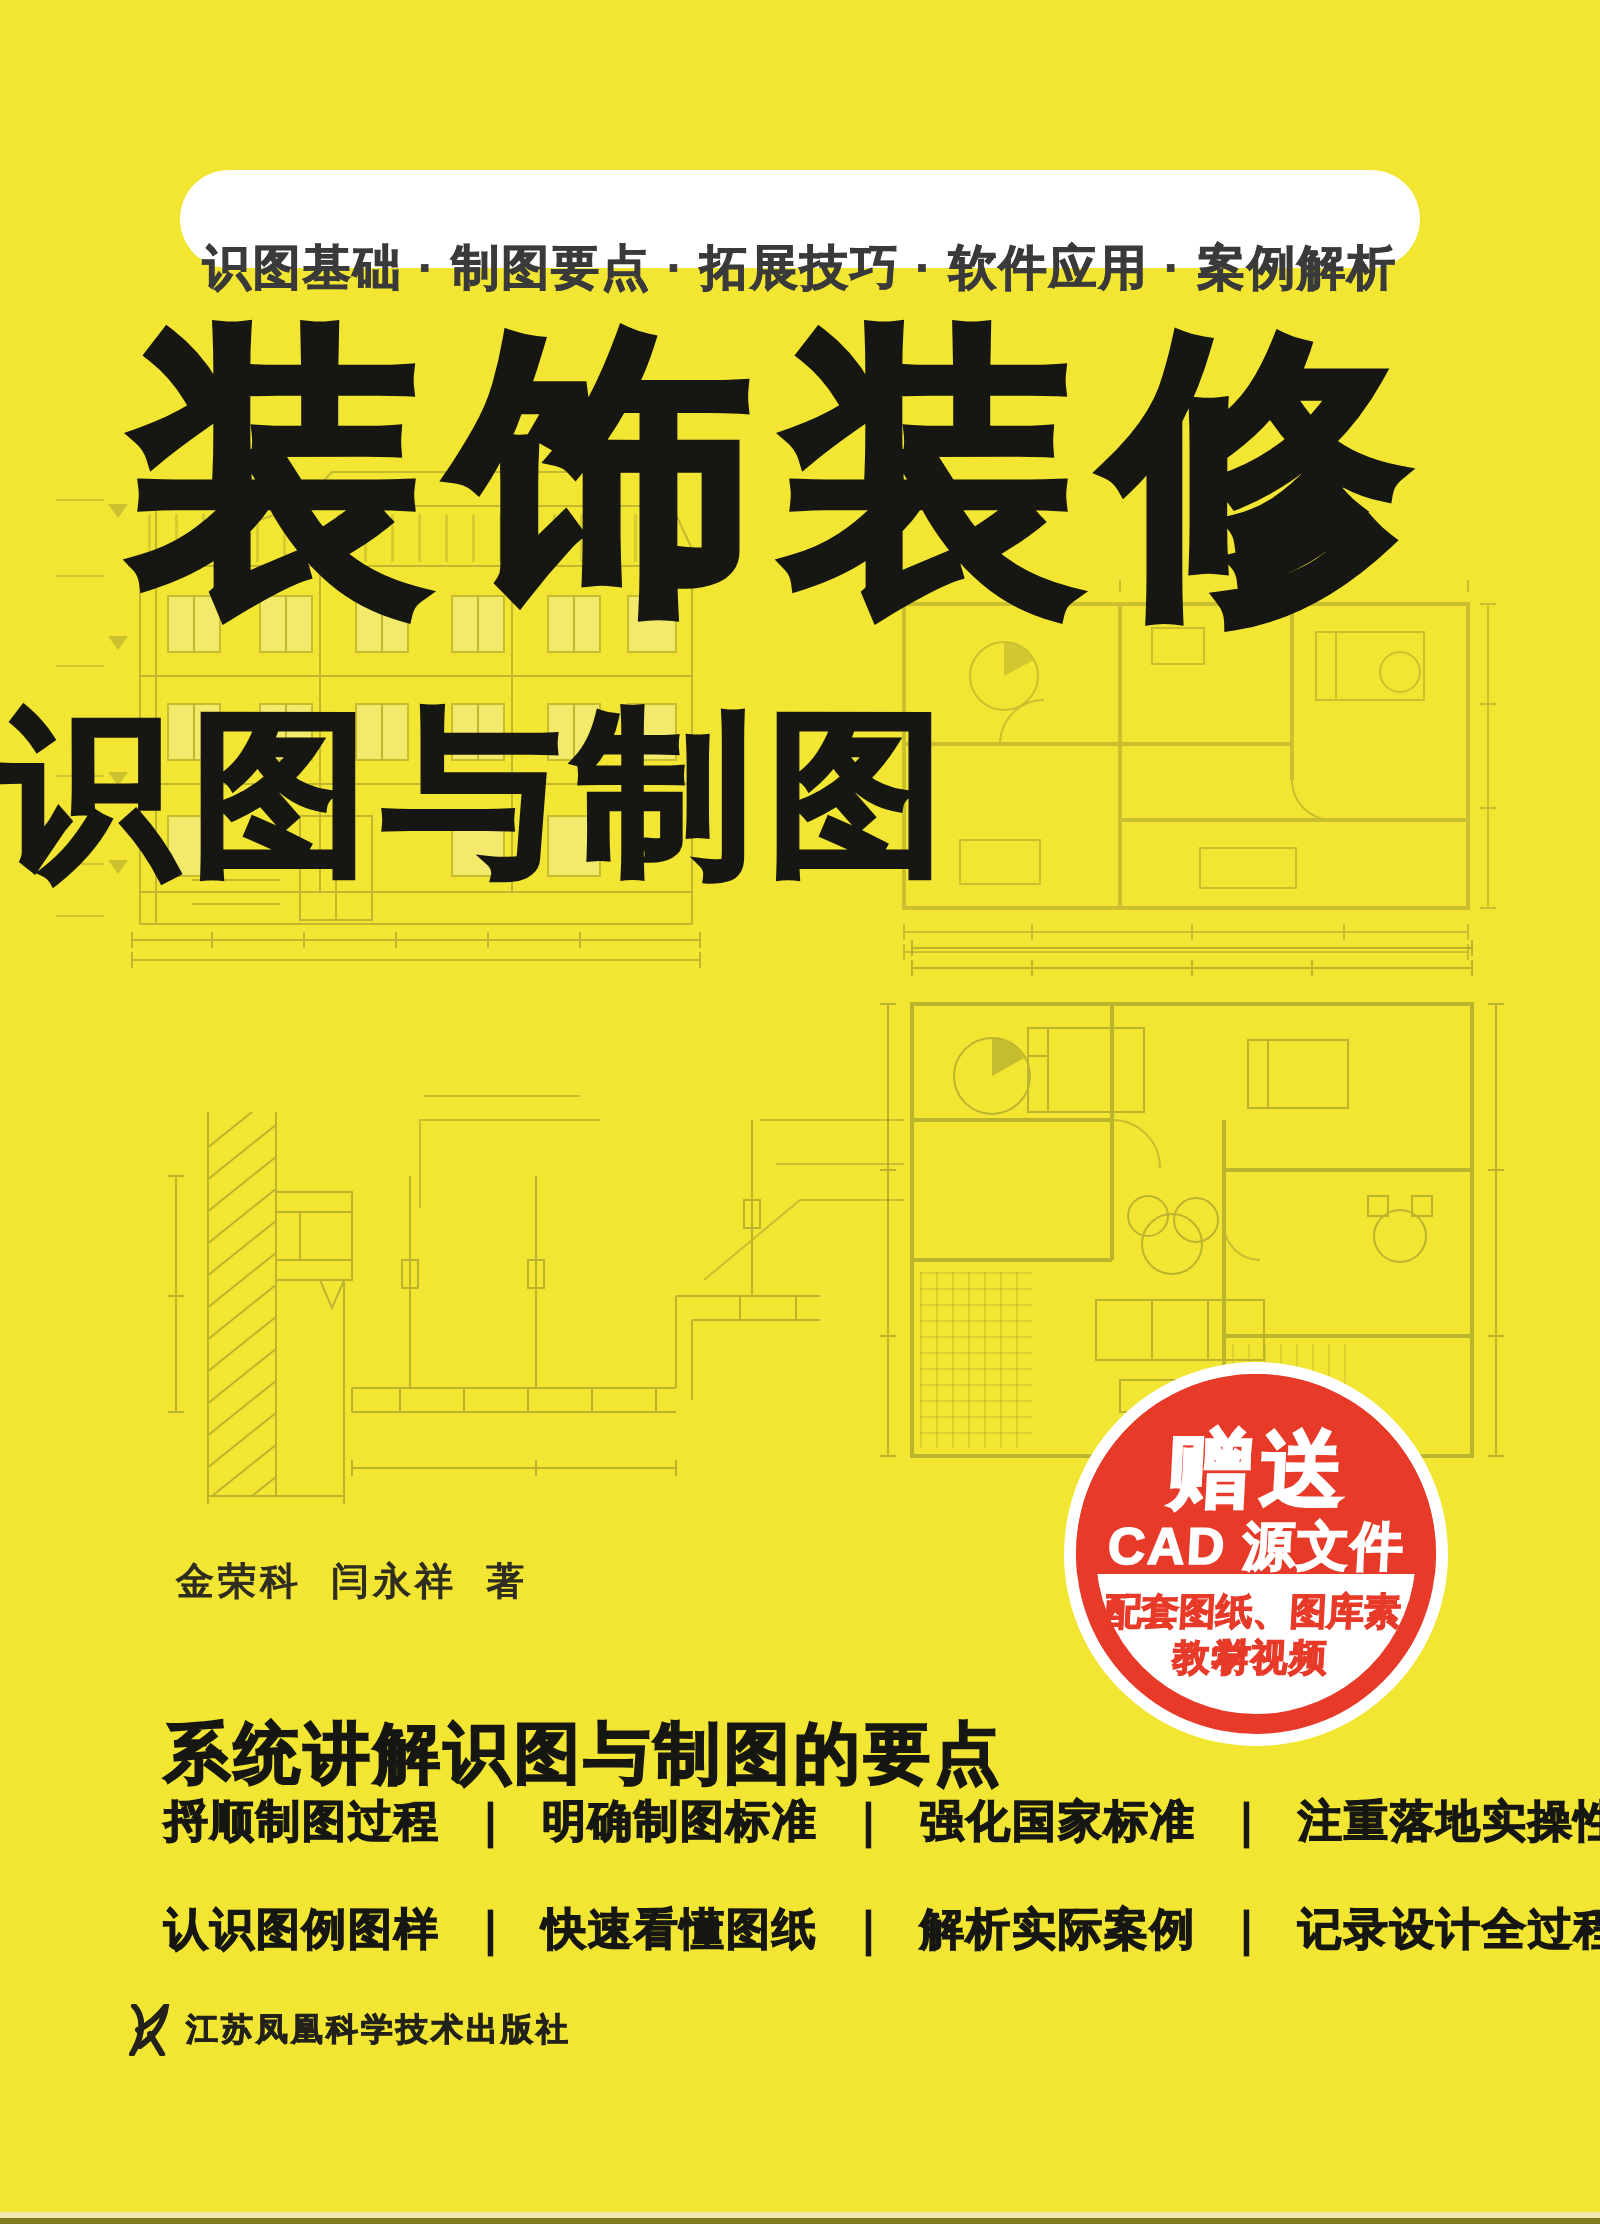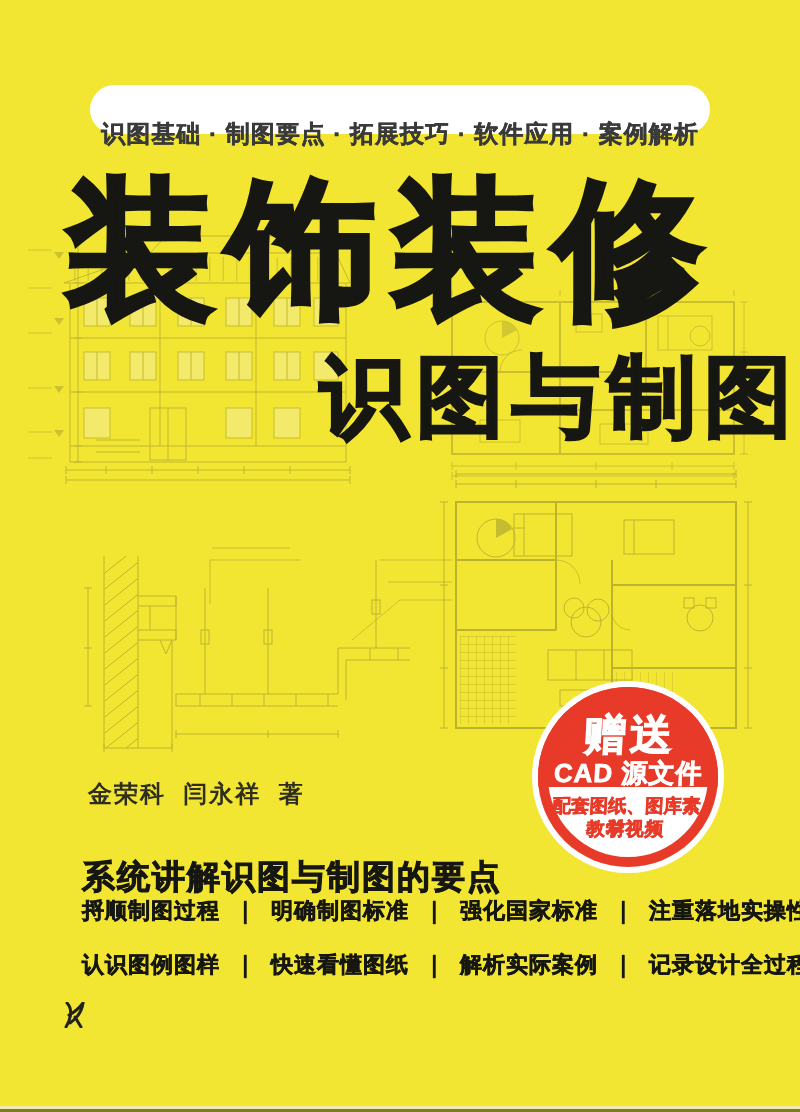--- a/index.html
+++ b/index.html
@@ -21,30 +21,30 @@
     border-radius:26px;display:flex;align-items:center;justify-content:center;z-index:3;
   }
   .banner span{
     color:var(--banner-text);font-size:24px;font-weight:700;letter-spacing:1px;
     -webkit-text-stroke:0.4px var(--banner-text);white-space:pre;margin-top:48px;
   }
   
   .title{
     left:0;top:168px;width:782px;text-align:center;z-index:2;color:var(--ink);
     font-size:150px;line-height:162px;font-weight:900;letter-spacing:13px;
-    -webkit-text-stroke:4px var(--ink);white-space:pre;
+    -webkit-text-stroke:4px var(--ink);white-space:pre;font-family:Liberation Mono, monospace;
   }
   .subtitle{
-    left:0;top:349px;width:800px;text-align:right;z-index:2;color:var(--ink);
+    left:0;top:349px;width:800px;text-align:left;z-index:2;color:var(--ink);
     font-size:88px;line-height:96px;font-weight:900;letter-spacing:8px;
     -webkit-text-stroke:2.5px var(--ink);white-space:pre;
   }
   
   .authors{
-    left:88px;top:778px;z-index:3;color:#2E2D1F;font-size:24px;font-weight:700;
+    left:88px;top:778px;z-index:3;color:#2E2D1F;font-size:19px;font-weight:700;
     letter-spacing:2px;white-space:pre;
   }
   
   .headline{
     left:82px;top:830px;z-index:3;color:var(--ink);font-size:33px;font-weight:900;
     letter-spacing:2px;-webkit-text-stroke:1px var(--ink);white-space:pre;margin-top:25px;
   }
   
   .feature{
     left:82px;width:660px;z-index:3;color:var(--ink);font-size:22px;font-weight:900;
@@ -245,16 +245,17 @@
     </div>
   </div>
 </div>
 
 <div class="abs publisher">
   <svg width="24" height="26" viewBox="0 0 24 26">
     <path d="M5 1 C10 6 10 15 4 25" stroke="#22211A" stroke-width="3" fill="none" stroke-linecap="round"></path>
     <path d="M7 13 C13 10 18 5 21 1 C20 9 15 16 8 21" stroke="#22211A" stroke-width="3" fill="none" stroke-linecap="round"></path>
     <path d="M13 15 L19 25" stroke="#22211A" stroke-width="3" stroke-linecap="round"></path>
   </svg>
+  <span>江苏凤凰科学技术出版社</span>
 </div>
 
 <div class="abs edge-pale"></div>
 <div class="abs edge-dark"></div>
 
 </body></html>

